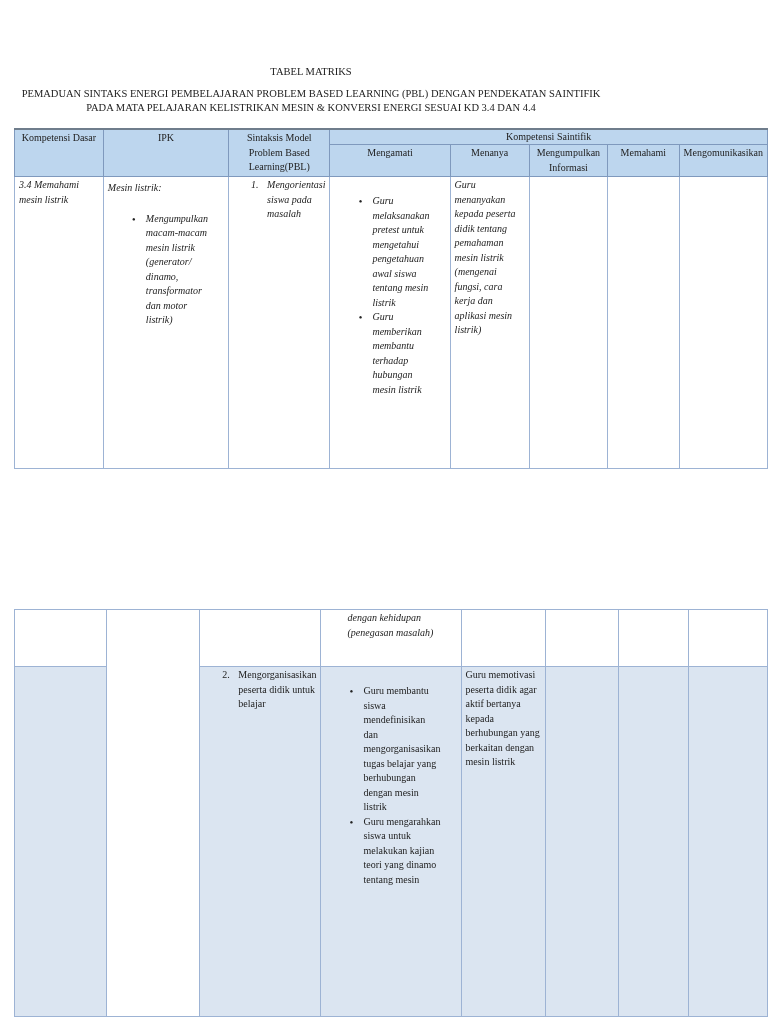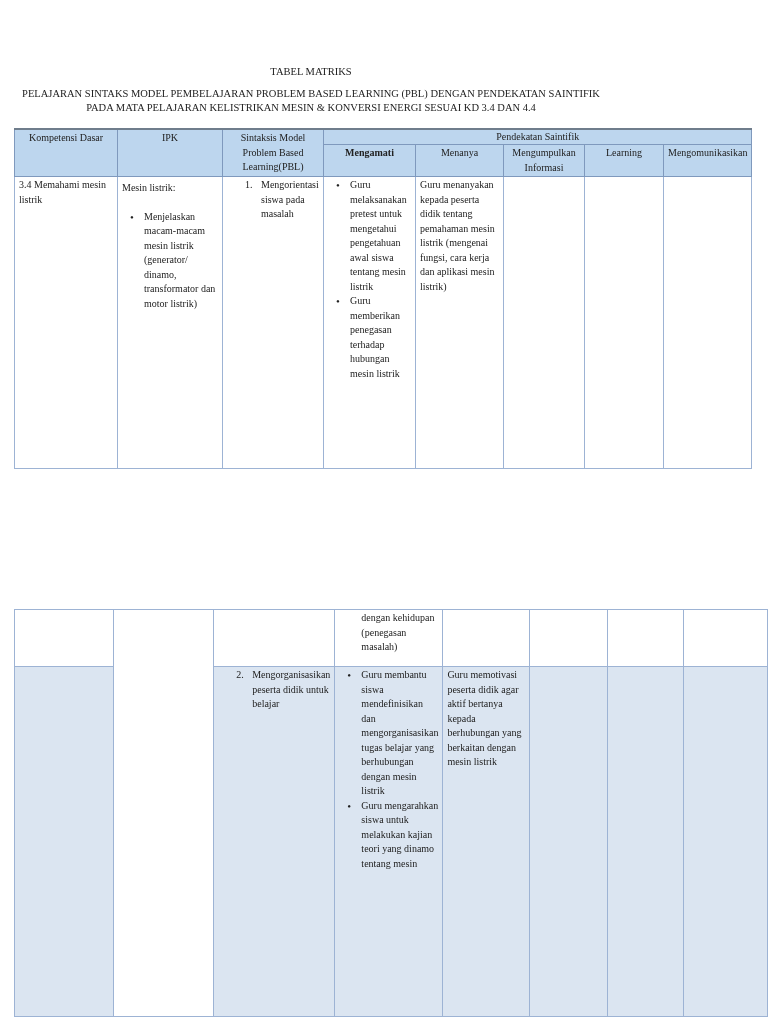--- a/index.html
+++ b/index.html
@@ -50,24 +50,24 @@
       text-align: center;
       border-color: #7f99bd;
     }
     #table-page1 tr.head-top th {
       border-top: 2px solid #6f7d8c;
       text-align: center;
     }
     #table-page2 { top: 609px; }
 
     .blue { background: #dbe5f1; }
-    .white { background: #ffffff; }
+    .white { background: #ffffff; font-style: italic; }
 
     ul.bul {
-      margin: 0;
+      margin: 16px;
       padding: 0 0 0 0;
       list-style: none;
     }
     ul.bul li {
       position: relative;
       padding-left: 22px;
     }
     ul.bul li::before {
       content: "\2022";
       position: absolute;
@@ -77,72 +77,72 @@
     }
     .num-item {
       position: relative;
       padding-left: 34px;
     }
     .num-item .num {
       position: absolute;
       left: 18px;
       top: 0;
     }
-    .ipk-head { margin-top: 3px; margin-bottom: 14px; }
+    .ipk-head { margin-top: 3px; margin-bottom: 1px; }
   </style>
 </head>
 <body>
 
 <div class="title" id="t-main">TABEL MATRIKS</div>
-<div class="title" id="t-sub1">PELAJARAN SINTAKS MODEL PEMBELAJARAN PROBLEM BASED LEARNING (PBL) DENGAN PENDEKATAN SAINTIFIK</div>
+<div class="title" id="t-sub1">PEMADUAN SINTAKS ENERGI PEMBELAJARAN PROBLEM BASED LEARNING (PBL) DENGAN PENDEKATAN SAINTIFIK</div>
 <div class="title" id="t-sub2">PADA MATA PELAJARAN KELISTRIKAN MESIN &amp; KONVERSI ENERGI SESUAI KD 3.4 DAN 4.4</div>
 
 <table class="matrix" id="table-page1">
   <colgroup>
     <col style="width:103px">
     <col style="width:105px">
     <col style="width:101px">
     <col style="width:92px">
     <col style="width:88px">
     <col style="width:81px">
     <col style="width:79px">
     <col style="width:88px">
   </colgroup>
   <tbody>
       <tr class="head head-top">
     <th rowspan="2">Kompetensi Dasar</th>
     <th rowspan="2">IPK</th>
     <th rowspan="2">Sintaksis Model Problem Based Learning(PBL)</th>
-    <th colspan="5" style="height:12px;line-height:12px;">Pendekatan Saintifik</th>
+    <th colspan="5" style="height:12px;line-height:12px;">Kompetensi Saintifik</th>
   </tr>
   <tr class="head">
-    <th style="height:28px;font-weight:bold;">Mengamati</th>
+    <th style="height:28px;">Mengamati</th>
     <th>Menanya</th>
     <th>Mengumpulkan Informasi</th>
-    <th>Learning</th>
+    <th>Memahami</th>
     <th>Mengomunikasikan</th>
   </tr>
   <tr style="height:292px;">
     <td class="white">3.4  Memahami mesin listrik</td>
     <td class="white">
       <div class="ipk-head">Mesin listrik:</div>
       <ul class="bul">
-        <li>Menjelaskan macam-macam mesin listrik (generator/ dinamo, transformator dan motor listrik)</li>
+        <li>Mengumpulkan macam-macam mesin listrik (generator/ dinamo, transformator dan motor listrik)</li>
       </ul>
     </td>
     <td class="white">
       <div class="num-item">
         <span class="num">1.</span>
         <span>Mengorientasi siswa pada masalah</span>
       </div>
     </td>
     <td class="white">
       <ul class="bul">
         <li>Guru melaksanakan pretest untuk mengetahui pengetahuan awal siswa tentang mesin listrik</li>
-        <li>Guru memberikan penegasan terhadap hubungan mesin listrik</li>
+        <li>Guru memberikan membantu terhadap hubungan mesin listrik</li>
       </ul>
     </td>
     <td class="white">Guru menanyakan kepada peserta didik tentang pemahaman mesin listrik (mengenai fungsi, cara kerja dan aplikasi mesin listrik)</td>
     <td class="white"></td>
     <td class="white"></td>
     <td class="white"></td>
   </tr>
 </tbody>
   </table>
 

